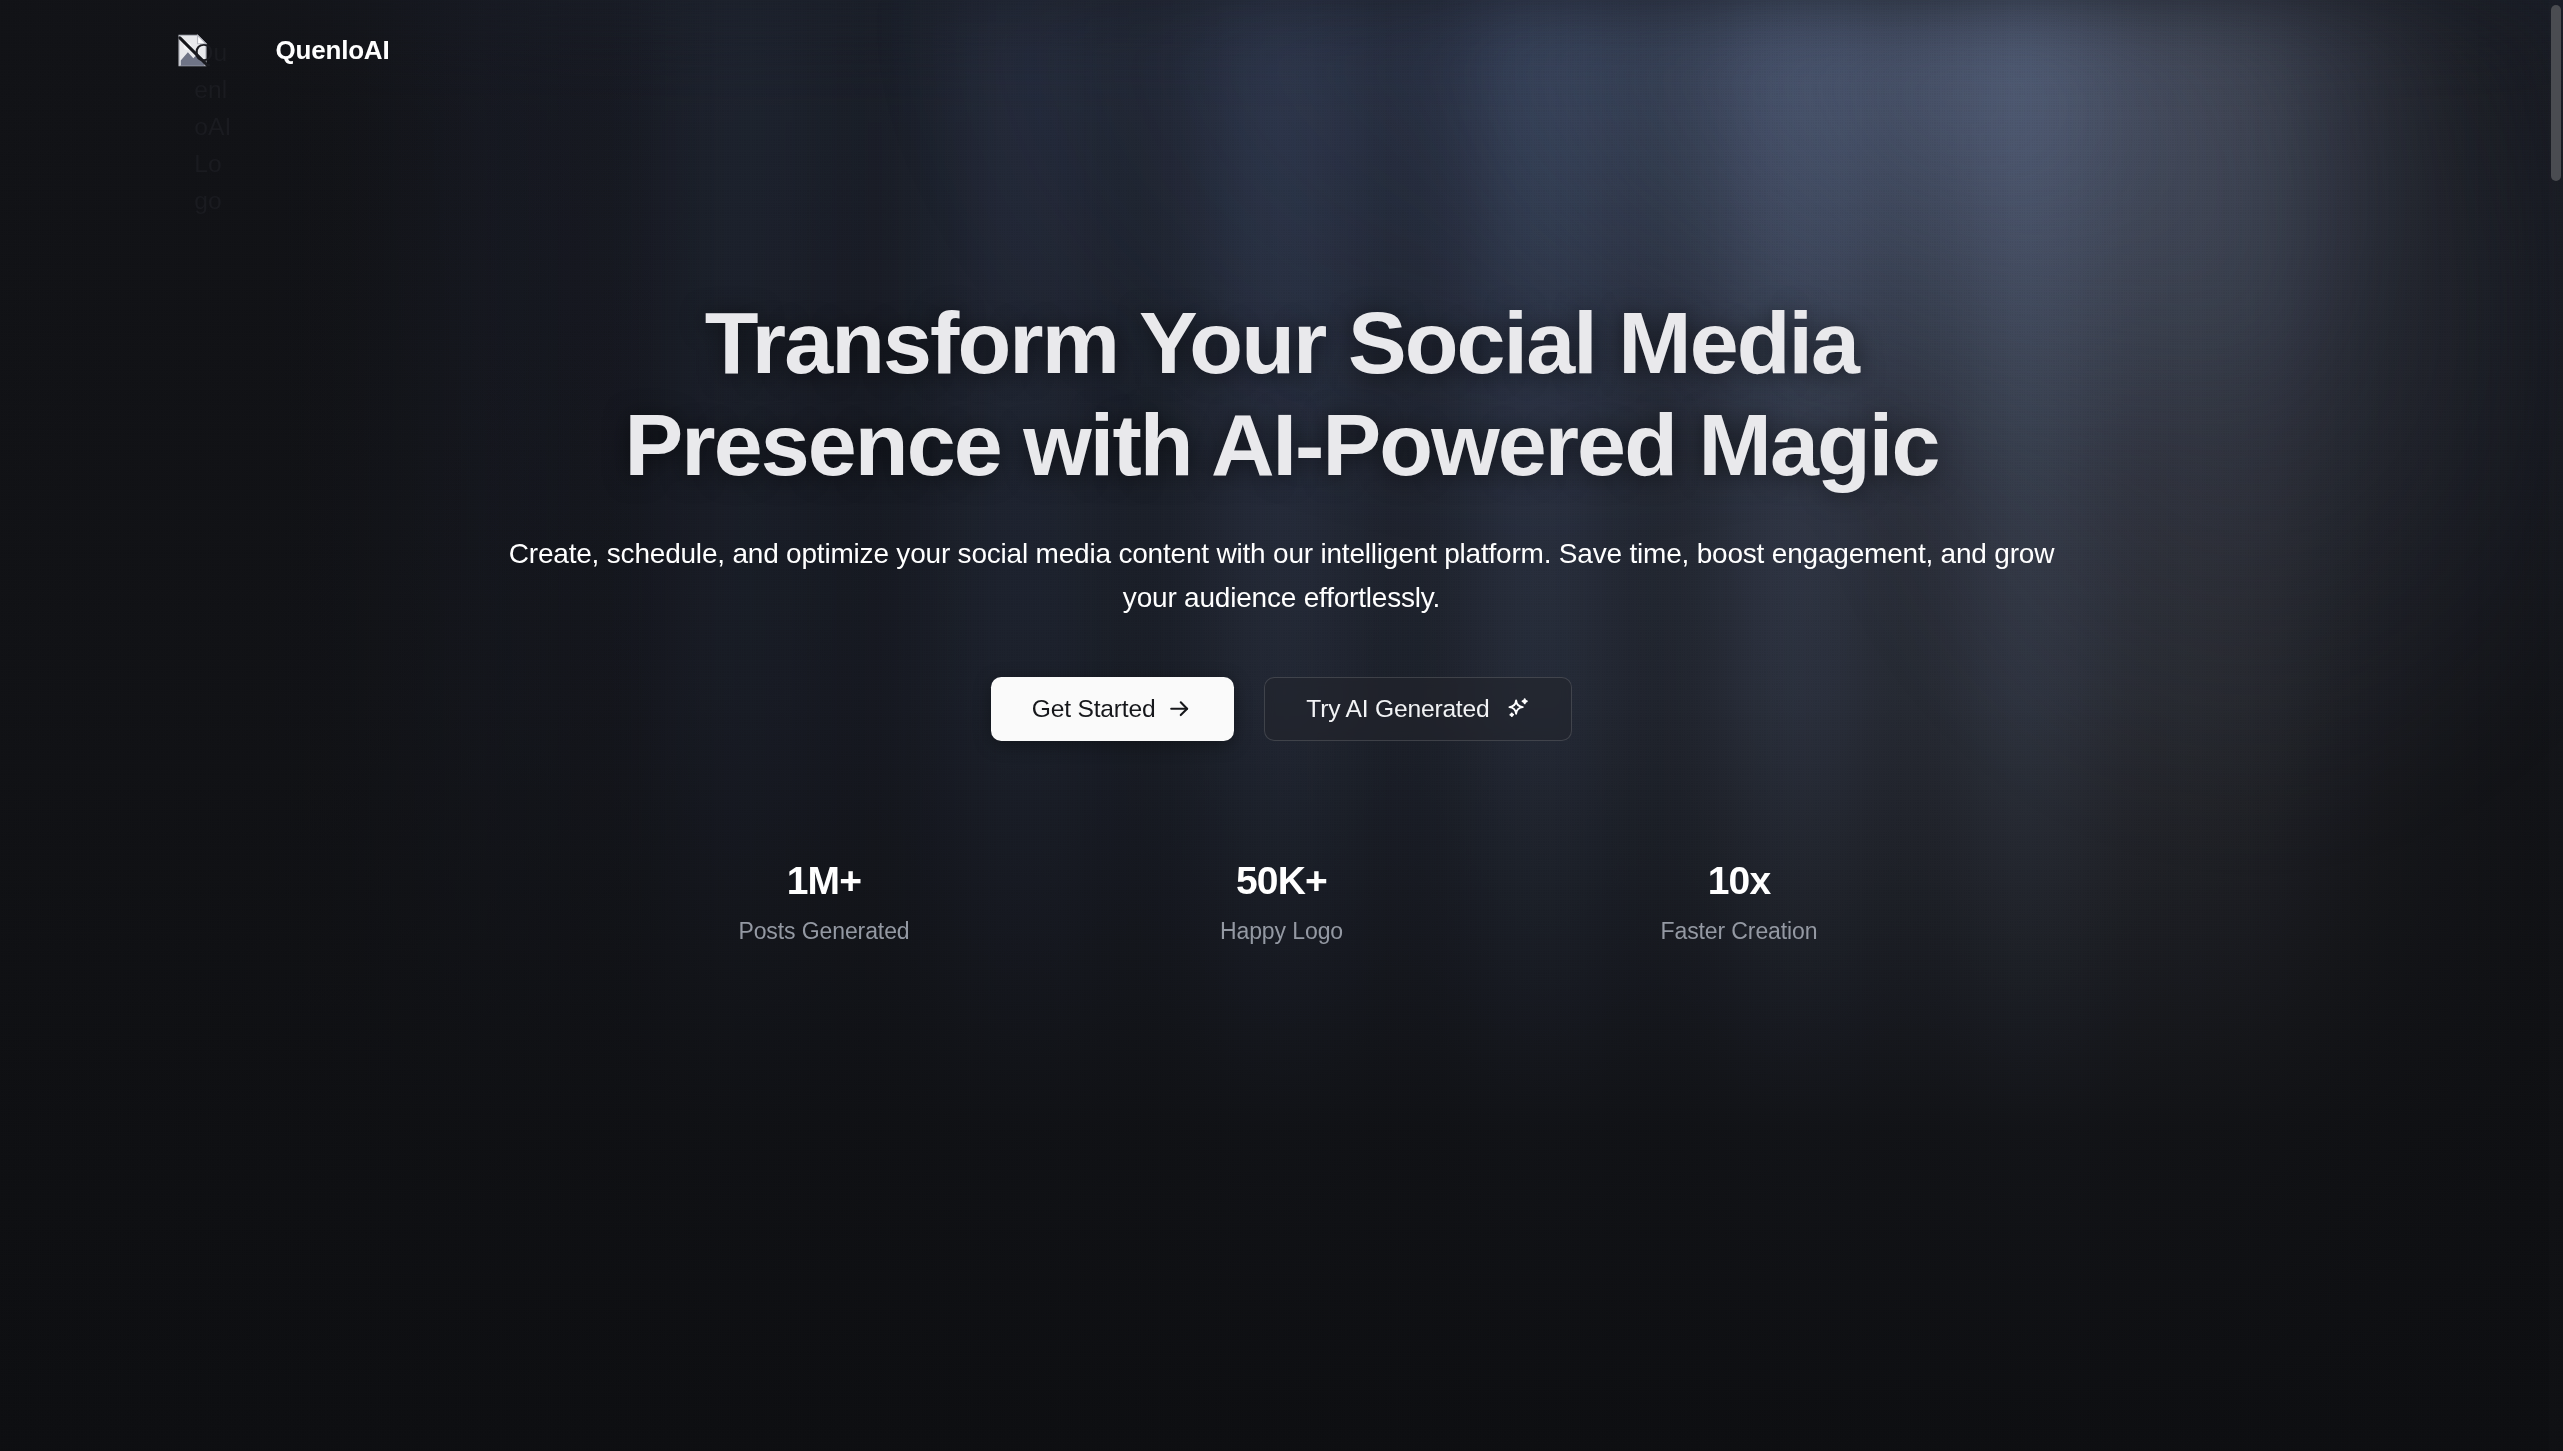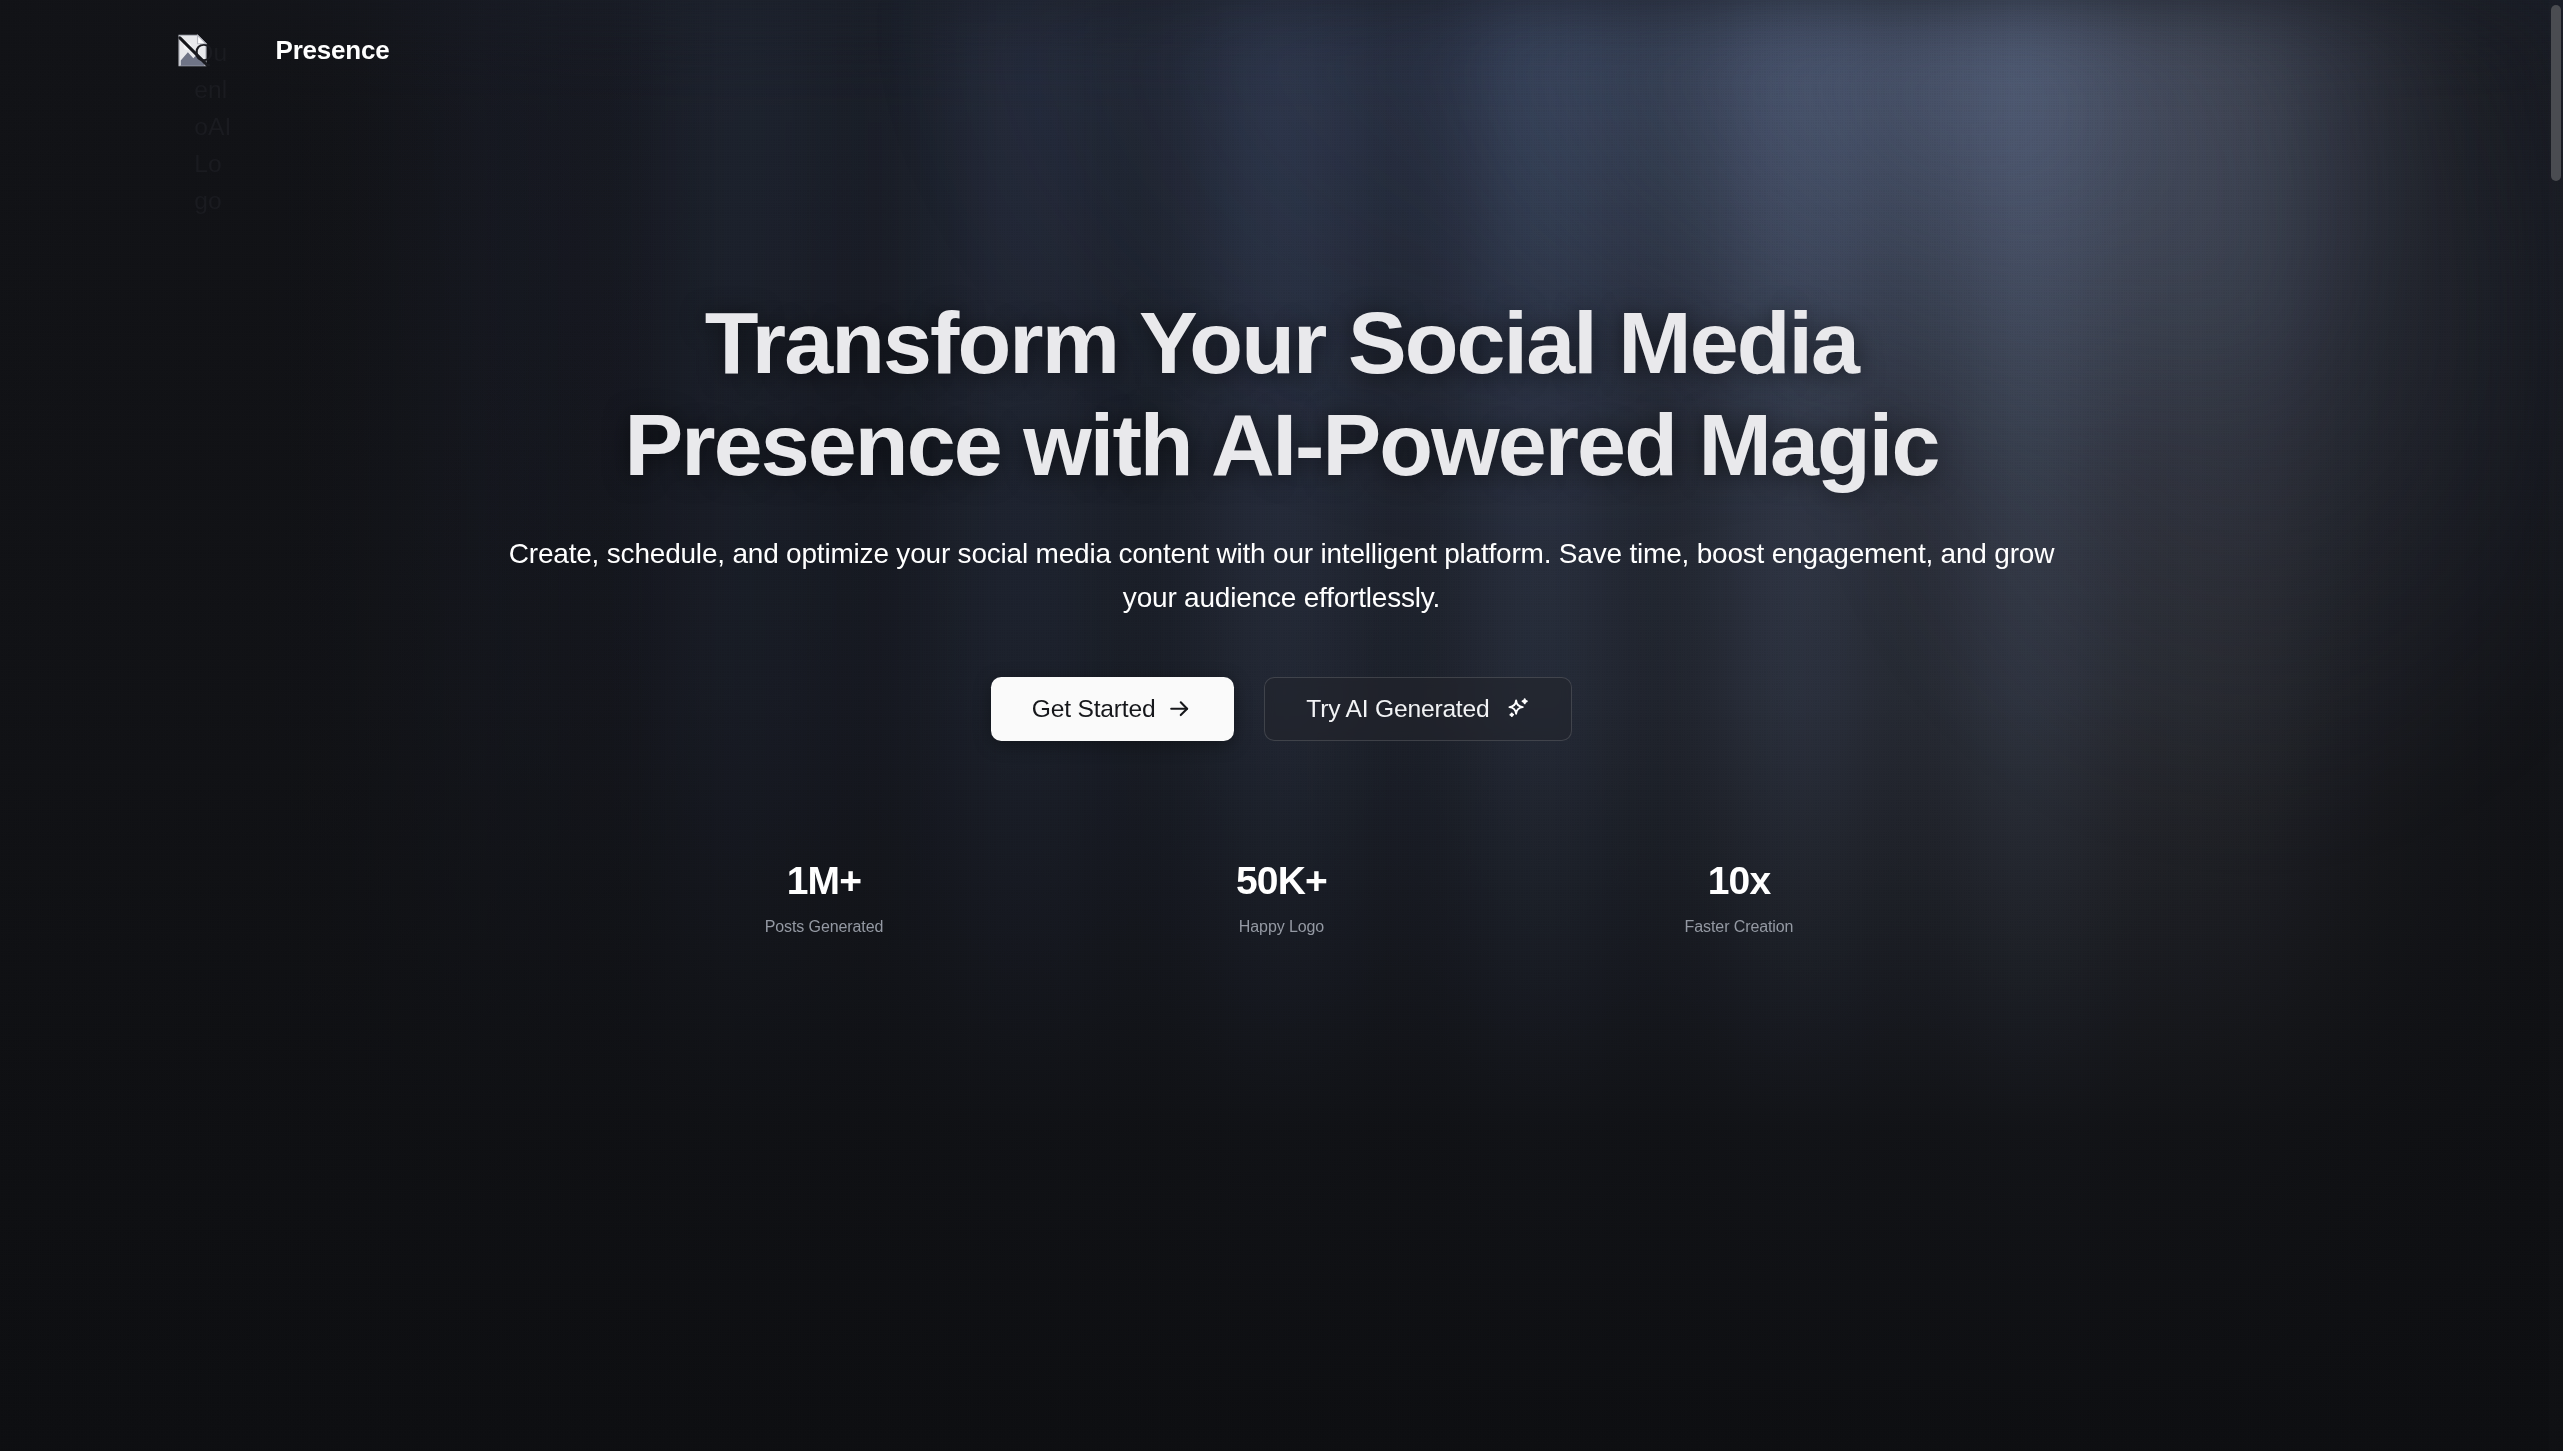--- a/index.html
+++ b/index.html
@@ -230,21 +230,21 @@
   .stat { width: 356px; text-align: center; }
   .stat-value {
     font-size: 39px;
     font-weight: bold;
     color: #ffffff;
     letter-spacing: -0.8px;
     line-height: 1.1;
   }
   .stat-label {
     margin-top: 15.3px;
-    font-size: 16px;
+    font-size: 23px;
     color: #9499a3;
     letter-spacing: -0.1px;
   }
 
   
   .scrollbar-track {
     position: absolute;
     top: 0; right: 0;
     width: 13.6px;
     height: 1451px;
@@ -281,21 +281,21 @@
           <svg width="37" height="37" viewBox="0 0 44 44">
             <path d="M6 4 h22 l10 10 v26 H6 Z" fill="#e8e9ec" stroke="#b8bac2" stroke-width="1.4"></path>
             <path d="M28 4 v10 h10 Z" fill="#ffffff" stroke="#b8bac2" stroke-width="1.4"></path>
             <circle cx="16" cy="17" r="4.6" fill="#f6f7f9"></circle>
             <path d="M8 34 l8.5-10 6.5 7.2 5-5.2 8 8 V40 H8 Z" fill="#6f7486"></path>
             <path d="M7 7 L39 39" stroke="#16171b" stroke-width="3.6" stroke-linecap="round"></path>
           </svg>
         </span>
         <span class="alt-text">QuenloAI Logo</span>
       </span>
-      <span class="brand-name">Presence</span>
+      <span class="brand-name">QuenloAI</span>
     </a>
   </nav>
 
   <section class="hero">
 
     <h1 class="headline">Transform Your Social Media Presence with AI-Powered Magic</h1>
 
     <p class="subtitle">Create, schedule, and optimize your social media content with our intelligent platform. Save time, boost engagement, and grow your audience effortlessly.</p>
 
     <div class="cta-row">

